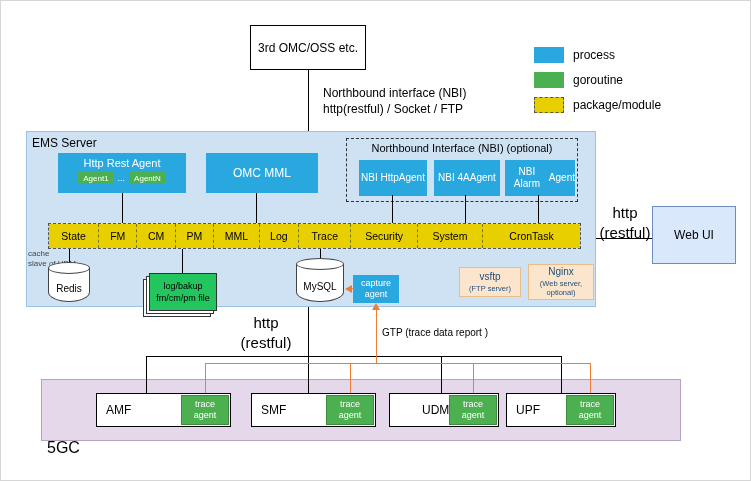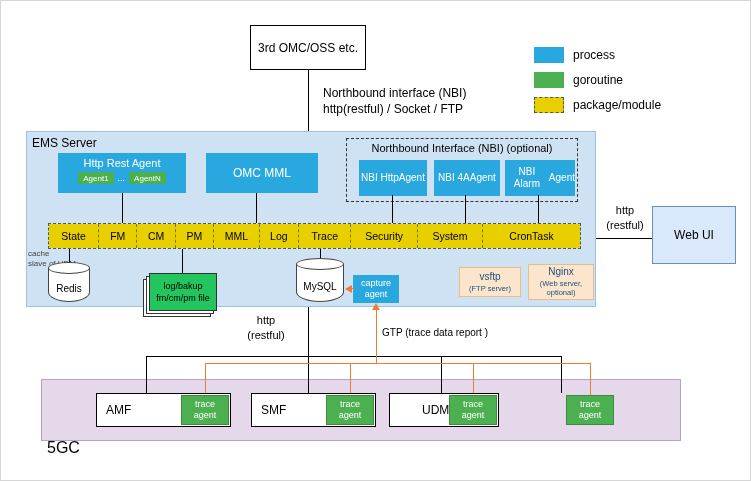--- a/index.html
+++ b/index.html
@@ -80,21 +80,21 @@
              line-height:1.25; display:flex; flex-direction:column; align-items:center; justify-content:center; text-align:center; }
 
   
   .obox { position:absolute; background:var(--orange-box-bg,#fce5cd); border:1px solid var(--orange-box-border,#e8bd88);
           color:#1f4e79; display:flex; flex-direction:column; align-items:center; justify-content:center;
           text-align:center; line-height:1.25; }
   .obox .t1 { font-size:10px; }
   .obox .t2 { font-size:7.5px; }
 
   
-  .label { position:absolute; font-size:11px; line-height:1.35; }
+  .label { position:absolute; font-size:15px; line-height:1.35; }
   .label.small { font-size:8px; color:#444; line-height:1.25; }
   .label.center { text-align:center; }
   .nbi-note { font-size:12px; }
   .gtp { position:absolute; font-size:10px; }
 
   
   .nf { position:absolute; height:34px; background:#fff; border:1px solid #000;
         display:flex; align-items:center; padding-left:9px; font-size:12px; }
   .trace-chip { position:absolute; width:48px; height:30px; background:var(--goroutine-green,#4caf50);
         border:1px solid #3d8b40; color:#fff; font-size:9px; line-height:1.2; display:flex;
@@ -276,18 +276,21 @@
   </div>
 
   <div class="nf" style="left:388px;top:392px;width:110px;padding-left:32px;">
     <span>UDM</span>
   </div>
   <div class="trace-chip" style="left:448px;top:394px;">
     <span class="blk">trace</span>
     <span class="blk">agent</span>
   </div>
 
+  <div class="nf" style="left:505px;top:392px;width:110px;">
+    <span>UPF</span>
+  </div>
   <div class="trace-chip" style="left:565px;top:394px;">
     <span class="blk">trace</span>
     <span class="blk">agent</span>
   </div>
 
 </div>
 
 </body></html>

